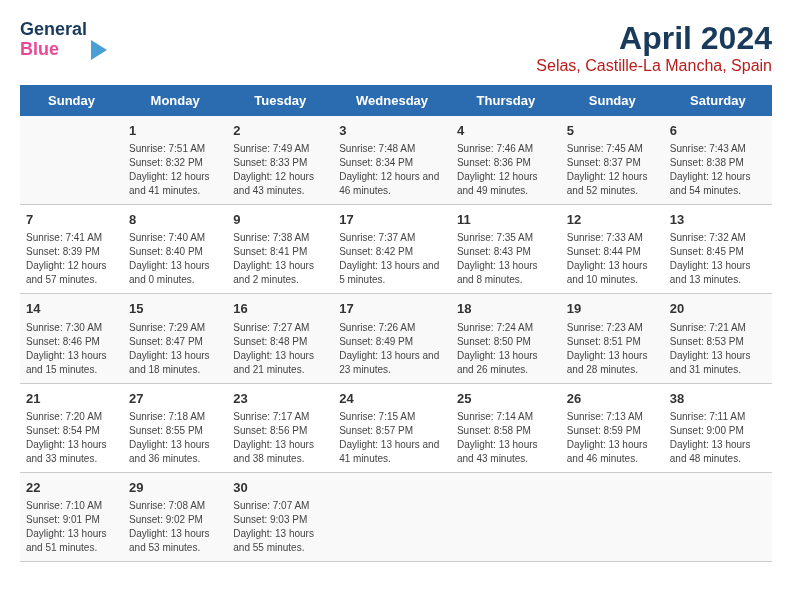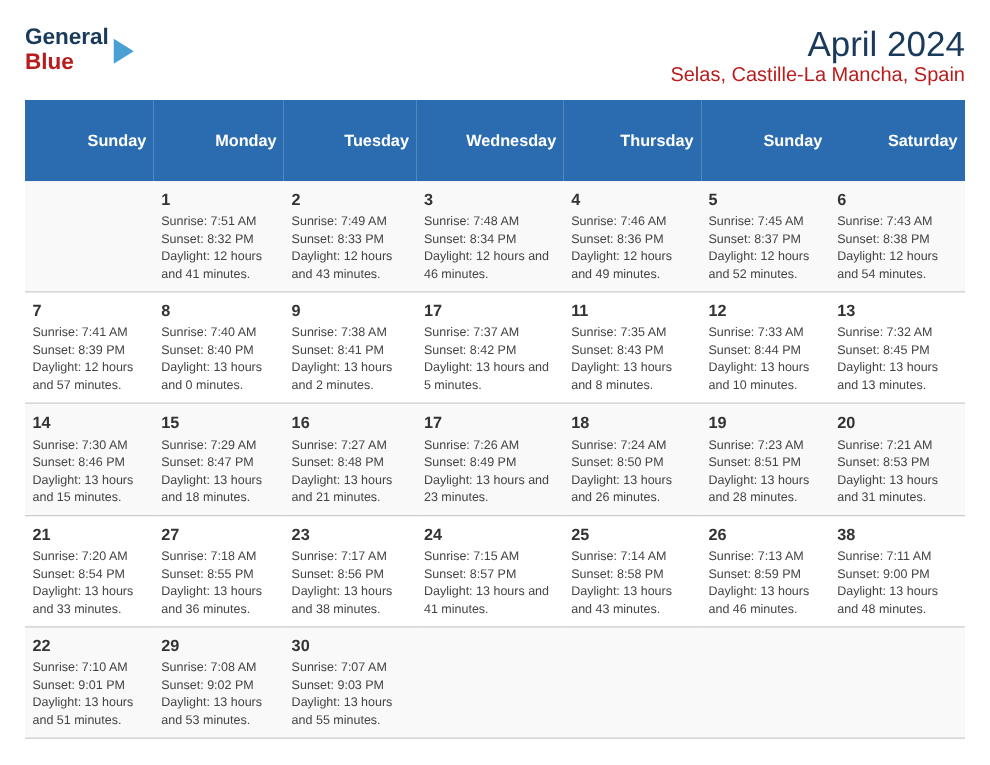--- a/index.html
+++ b/index.html
@@ -20,55 +20,55 @@
       display: flex;
       align-items: center;
     }
     .logo-text {
       font-size: 18px;
       font-weight: bold;
       color: #1a3a5c;
       line-height: 1.1;
     }
     .logo-text span {
-      color: #b91c1c;
+      color: #ec4899;
     }
     .logo-arrow {
       width: 0;
       height: 0;
       border-top: 10px solid transparent;
       border-bottom: 10px solid transparent;
       border-left: 16px solid #4a9fd4;
       margin-left: 4px;
       margin-top: 2px;
     }
     .title-block {
       text-align: right;
     }
     .main-title {
-      font-size: 28px;
-      font-weight: normal;
+      font-size: 32px;
+      font-weight: bold;
       color: #1a3a5c;
     }
     .subtitle {
       font-size: 16px;
       color: #b91c1c;
     }
     table {
       width: 100%;
       border-collapse: collapse;
       font-size: 11px;
     }
     thead tr {
       background-color: #2b6cb0;
       color: #fff;
     }
     thead th {
-      padding: 25px 6px;
-      text-align: right;
+      padding: 8px 6px;
+      text-align: center;
       font-size: 13px;
       font-weight: 600;
     }
     tbody tr {
       border-bottom: 1px solid #ccc;
     }
     tbody tr:nth-child(odd) {
       background-color: #f9f9f9;
     }
     tbody tr:nth-child(even) {
@@ -90,21 +90,21 @@
       font-size: 10px;
       color: #444;
     }
   </style>
 </head>
 <body>
 
 <div class="header">
   <div class="logo">
     <div>
-      <div style="display:flex;align-items:center;">
+      <div style="display:flex;align-items:flex-end;">
         <span class="logo-text">General<br><span>Blue</span></span>
         <div class="logo-arrow"></div>
       </div>
     </div>
   </div>
   <div class="title-block">
     <div class="main-title">April 2024</div>
     <div class="subtitle">Selas, Castille-La Mancha, Spain</div>
   </div>
 </div>

